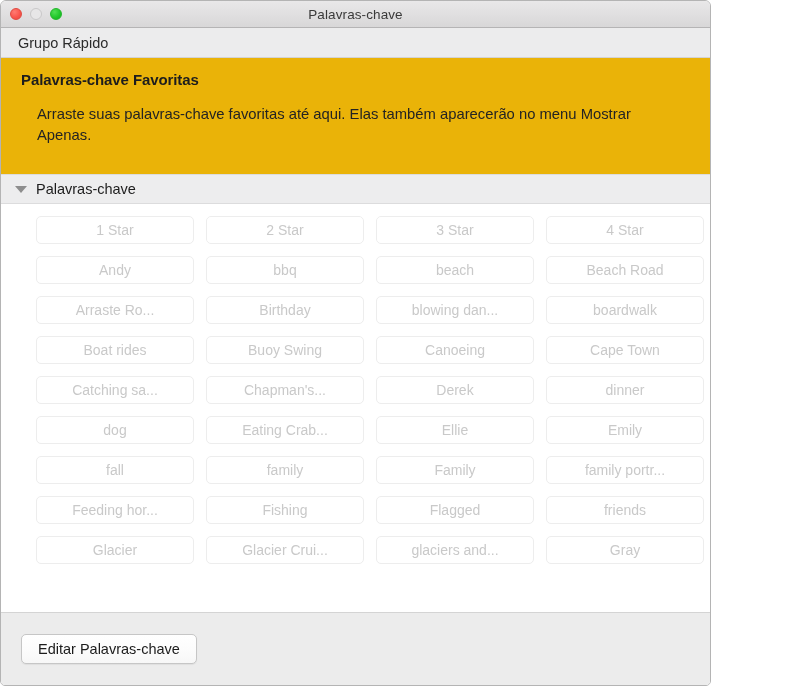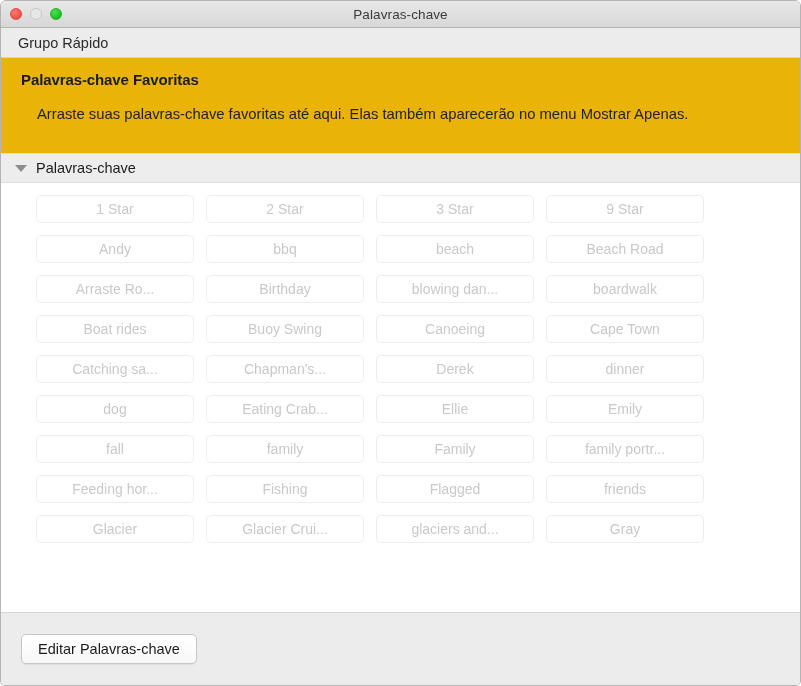--- a/index.html
+++ b/index.html
@@ -9,21 +9,21 @@
   }
   body {
     width: 801px;
     height: 686px;
     font-family: "Liberation Sans", sans-serif;
     -webkit-font-smoothing: antialiased;
   }
 
   .window {
     position: relative;
-    width: 801px;
+    width: 711px;
     height: 686px;
     box-sizing: border-box;
     background: #ffffff;
     border: 1px solid #b4b4b4;
     border-radius: 6px 6px 5px 5px;
     overflow: hidden;
     display: flex;
     flex-direction: column;
   }
 
@@ -220,21 +220,21 @@
   <div class="section-header">
     <span class="disclosure"></span>
     <span class="section-title">Palavras-chave</span>
   </div>
 
   <div class="grid-area">
     <div class="grid" id="keywords-grid">
         <div class="chip">1 Star</div>
         <div class="chip">2 Star</div>
         <div class="chip">3 Star</div>
-        <div class="chip">9 Star</div>
+        <div class="chip">4 Star</div>
         <div class="chip">Andy</div>
         <div class="chip">bbq</div>
         <div class="chip">beach</div>
         <div class="chip">Beach Road</div>
         <div class="chip">Arraste Ro...</div>
         <div class="chip">Birthday</div>
         <div class="chip">blowing dan...</div>
         <div class="chip">boardwalk</div>
         <div class="chip">Boat rides</div>
         <div class="chip">Buoy Swing</div>

